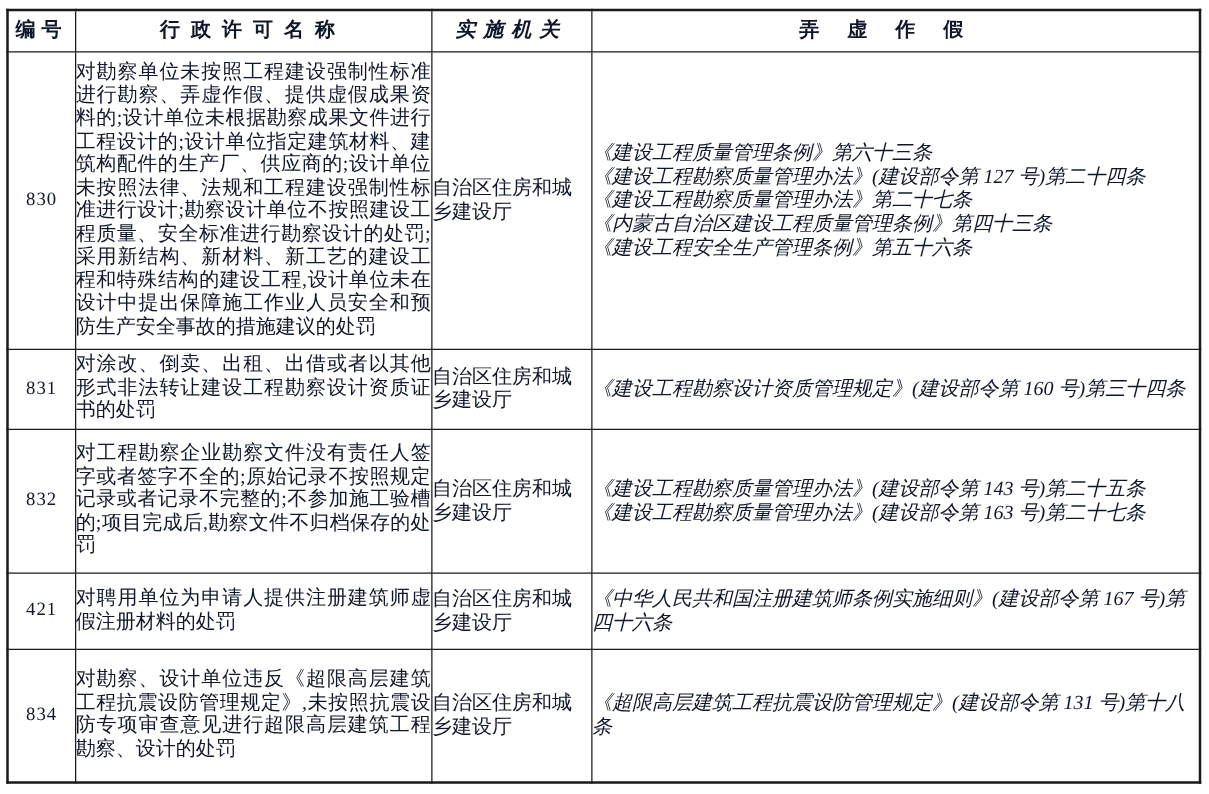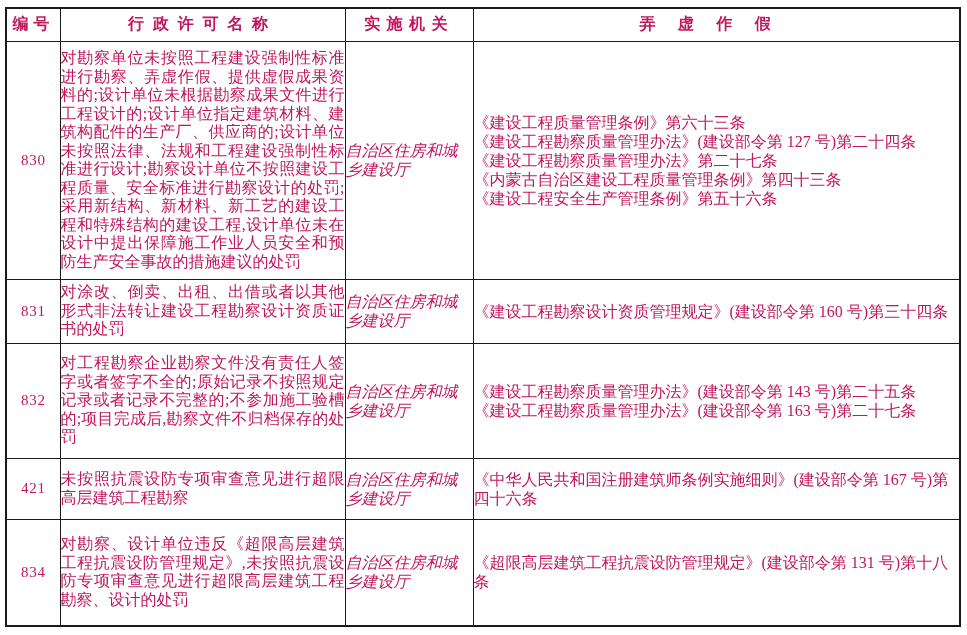--- a/index.html
+++ b/index.html
@@ -15,21 +15,21 @@
     width: 967px;
     height: 635px;
     background: #ffffff;
   }
   table.grid {
     border-collapse: collapse;
     table-layout: fixed;
     margin: 7px 0 0 5px;
     width: 956px;
     border: 2px solid #1a1a1a;
-    color: #be185d;
+    color: #0f172a;
     font-family: "Liberation Serif", "DejaVu Serif", serif;
   }
   table.grid th, table.grid td {
     border: 1px solid #1a1a1a;
     padding: 0;
     vertical-align: middle;
     overflow: hidden;
   }
   col.c1 { width: 54px; }
   col.c2 { width: 285px; }
@@ -45,21 +45,21 @@
 
   th.h {
     font-family: "Liberation Sans", "DejaVu Sans", sans-serif;
     font-weight: bold;
     font-size: 16px;
     text-align: center;
     white-space: nowrap;
   }
   th.h1 { letter-spacing: 0.30em; padding-left: 0.30em; }
   th.h2 { letter-spacing: 0.55em; padding-left: 0.55em; }
-  th.h3 { letter-spacing: 0.40em; padding-left: 0.40em; }
+  th.h3 { letter-spacing: 0.40em; padding-left: 0.40em; font-style: italic; }
   th.h4 { letter-spacing: 1.40em; padding-left: 1.40em; }
 
   td.num {
     text-align: center;
     font-size: 15px;
     letter-spacing: 0.05em;
   }
   td.name {
     font-size: 16px;
     line-height: 18.5px;
@@ -67,30 +67,30 @@
     text-align: justify;
     text-justify: inter-ideograph;
     word-break: break-all;
   }
   td.agency {
     font-size: 16px;
     line-height: 19px;
     padding: 0 6px;
     text-align: left;
     word-break: break-all;
-    font-style: italic;
   }
   td.legal {
     font-size: 16px;
     padding: 0 4px 0 7px;
     text-align: left;
   }
   td.legal .legal-line {
     line-height: 19px;
     word-break: break-all;
+    font-style: italic;
   }
 </style>
 </head>
 <body>
 
 <div class="page">
   <table class="grid">
     <colgroup>
       <col class="c1">
         <col class="c2">
@@ -130,21 +130,21 @@
         <td class="num">832</td>
         <td class="name">对工程勘察企业勘察文件没有责任人签字或者签字不全的;原始记录不按照规定记录或者记录不完整的;不参加施工验槽的;项目完成后,勘察文件不归档保存的处罚</td>
         <td class="agency">自治区住房和城乡建设厅</td>
         <td class="legal">
           <div class="legal-line">《建设工程勘察质量管理办法》(建设部令第 143 号)第二十五条</div>
           <div class="legal-line">《建设工程勘察质量管理办法》(建设部令第 163 号)第二十七条</div>
         </td>
       </tr>
       <tr class="row-833">
         <td class="num">421</td>
-        <td class="name">未按照抗震设防专项审查意见进行超限高层建筑工程勘察</td>
+        <td class="name">对聘用单位为申请人提供注册建筑师虚假注册材料的处罚</td>
         <td class="agency">自治区住房和城乡建设厅</td>
         <td class="legal">
           <div class="legal-line">《中华人民共和国注册建筑师条例实施细则》(建设部令第 167 号)第四十六条</div>
         </td>
       </tr>
       <tr class="row-834">
         <td class="num">834</td>
         <td class="name">对勘察、设计单位违反《超限高层建筑工程抗震设防管理规定》,未按照抗震设防专项审查意见进行超限高层建筑工程勘察、设计的处罚</td>
         <td class="agency">自治区住房和城乡建设厅</td>
         <td class="legal">

